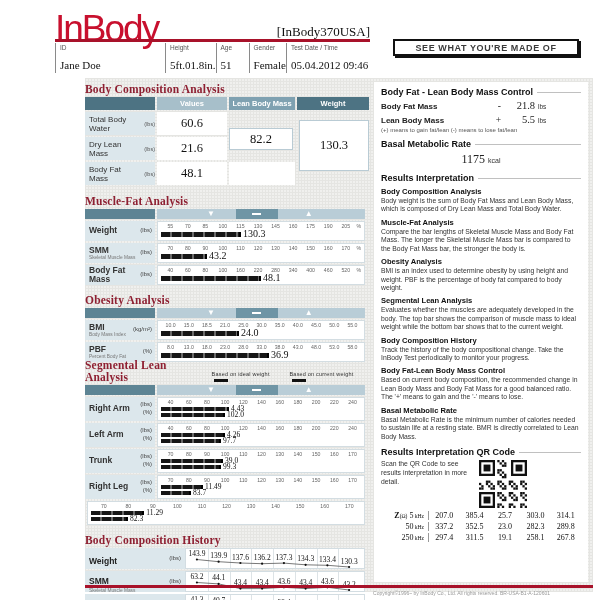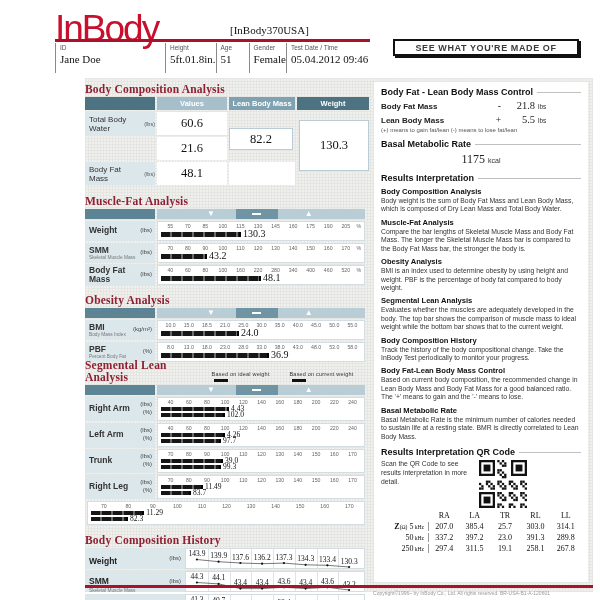--- a/index.html
+++ b/index.html
@@ -1,27 +1,27 @@
 <!DOCTYPE html>
 <html><head>
 <meta charset="utf-8">
 <style>
   html,body{margin:0;padding:0;background:#fff;}
   #page{position:relative;width:600px;height:600px;background:#fff;font-family:"Liberation Sans",sans-serif;color:#222;overflow:hidden;}
 
   
   #logo{position:absolute;left:55px;top:8px;font-weight:normal;font-size:37px;letter-spacing:-2px;color:#c8102e;}
-  #model{position:absolute;left:230px;top:24px;width:140px;text-align:left;font-family:"Liberation Serif",serif;font-size:11px;color:#111;}
+  #model{position:absolute;left:230px;top:24px;width:140px;text-align:right;font-family:"Liberation Serif",serif;font-size:13px;color:#111;}
   #redrule{position:absolute;left:55px;top:39px;width:315px;height:3px;background:#a8122a;}
   #tagline{position:absolute;left:393px;top:39px;width:182px;height:13px;background:#fff;border:2px solid #111;box-shadow:2px 2px 0 #111;
            display:flex;align-items:center;justify-content:center;font-size:9px;font-weight:bold;letter-spacing:.6px;color:#3a3a3a;}
   #inforow{position:absolute;left:55px;top:43px;width:315px;height:30px;display:flex;}
   .icell{border-left:1px solid #8a8a8a;padding:1px 0 0 4px;box-sizing:border-box;}
   .icell .ilab{display:block;font-size:6.5px;color:#555;}
-  .icell .ival{display:block;font-family:"Liberation Serif",serif;font-size:11px;color:#111;margin-top:2px;white-space:nowrap;}
+  .icell .ival{display:block;font-family:"Liberation Serif",serif;font-size:11px;color:#111;margin-top:8px;white-space:nowrap;}
 
   
   #main{position:absolute;left:85px;top:78px;width:508px;height:514px;
         background-color:#f0f0ee;
         background-image:repeating-linear-gradient(0deg,#e5e5e2 0 1px,transparent 1px 3px),
                          repeating-linear-gradient(90deg,#e5e5e2 0 1px,transparent 1px 3px);
         display:flex;}
   #leftcol{width:280px;margin-top:4px;}
   #rightcol{width:214px;margin-left:9px;margin-top:4px;background:#fff;padding:5px 7px;box-sizing:border-box;height:500px;}
 
@@ -144,20 +144,24 @@
         <div class="bh dark">Weight</div>
 
         <div class="blabel" style="grid-column:1;grid-row:2">
           <span>Total Body Water</span>
             <span class="u">(lbs)</span>
           </div>
         <div class="bval" style="grid-column:2;grid-row:2">60.6</div>
         <div class="bbox" id="bca-lbm">82.2</div>
         <div class="bbox" id="bca-wt">130.3</div>
 
+        <div class="blabel" style="grid-column:1;grid-row:3">
+          <span>Dry Lean Mass</span>
+            <span class="u">(lbs)</span>
+          </div>
         <div class="bval" style="grid-column:2;grid-row:3">21.6</div>
         <div style="grid-column:3;grid-row:4;background:#fff"></div>
 
         <div class="blabel" style="grid-column:1;grid-row:4">
           <span>Body Fat Mass</span>
             <span class="u">(lbs)</span>
           </div>
         <div class="bval" style="grid-column:2;grid-row:4">48.1</div>
       </div>
 
@@ -571,21 +575,21 @@
           <polyline points="10.9,10.5 32.6,11.9 54.4,16.6 76.1,16.6 97.9,15.3 119.6,16.6 141.4,15.3 163.1,18.0" fill="none" stroke="#555" stroke-width="0.8"></polyline>
                 <circle cx="10.9" cy="10.5" r="1.1" fill="#111"></circle>
                 <circle cx="32.6" cy="11.9" r="1.1" fill="#111"></circle>
                 <circle cx="54.4" cy="16.6" r="1.1" fill="#111"></circle>
                 <circle cx="76.1" cy="16.6" r="1.1" fill="#111"></circle>
                 <circle cx="97.9" cy="15.3" r="1.1" fill="#111"></circle>
                 <circle cx="119.6" cy="16.6" r="1.1" fill="#111"></circle>
                 <circle cx="141.4" cy="15.3" r="1.1" fill="#111"></circle>
                 <circle cx="163.1" cy="18.0" r="1.1" fill="#111"></circle>
         </svg>
-        <span class="hval" style="left:0.0px;top:1.0px">44.3</span>
+        <span class="hval" style="left:0.0px;top:1.0px">63.2</span>
               <span class="hval" style="left:21.8px;top:2.4px">44.1</span>
               <span class="hval" style="left:43.5px;top:7.1px">43.4</span>
               <span class="hval" style="left:65.3px;top:7.1px">43.4</span>
               <span class="hval" style="left:87.0px;top:5.8px">43.6</span>
               <span class="hval" style="left:108.8px;top:7.1px">43.4</span>
               <span class="hval" style="left:130.5px;top:5.8px">43.6</span>
               <span class="hval" style="left:152.3px;top:8.5px">43.2</span>
       </div>
     </div>
     <div class="h-row">
@@ -770,42 +774,34 @@
             <rect x="8" y="20" width="1" height="1" fill="#111"></rect>
             <rect x="10" y="20" width="1" height="1" fill="#111"></rect>
             <rect x="13" y="20" width="1" height="1" fill="#111"></rect>
             <rect x="15" y="20" width="1" height="1" fill="#111"></rect>
             <rect x="18" y="20" width="1" height="1" fill="#111"></rect>
             <rect x="20" y="20" width="1" height="1" fill="#111"></rect>
           </svg>
       </div>
 
       <div id="imp-table">
-          <div class="imp-r hd">
-            <span class="c0"></span>
-            <span class="cc">RA</span>
-            <span class="cc">LA</span>
-            <span class="cc">TR</span>
-            <span class="cc">RL</span>
-            <span class="cc">LL</span>
-          </div>
     <div class="imp-r">
       <span class="c0"><span class="zsym">Z</span><span class="small">(Ω)</span> 5<span class="small"> kHz</span></span>
       <span class="cc">207.0</span>
             <span class="cc">385.4</span>
             <span class="cc">25.7</span>
             <span class="cc">303.0</span>
             <span class="cc">314.1</span>
     </div>
     <div class="imp-r">
       <span class="c0">50<span class="small"> kHz</span></span>
       <span class="cc">337.2</span>
-            <span class="cc">397.2</span>
+            <span class="cc">352.5</span>
             <span class="cc">23.0</span>
-            <span class="cc">391.3</span>
+            <span class="cc">282.3</span>
             <span class="cc">289.8</span>
     </div>
     <div class="imp-r">
       <span class="c0">250<span class="small"> kHz</span></span>
       <span class="cc">297.4</span>
             <span class="cc">311.5</span>
             <span class="cc">19.1</span>
             <span class="cc">258.1</span>
             <span class="cc">267.8</span>
     </div>

